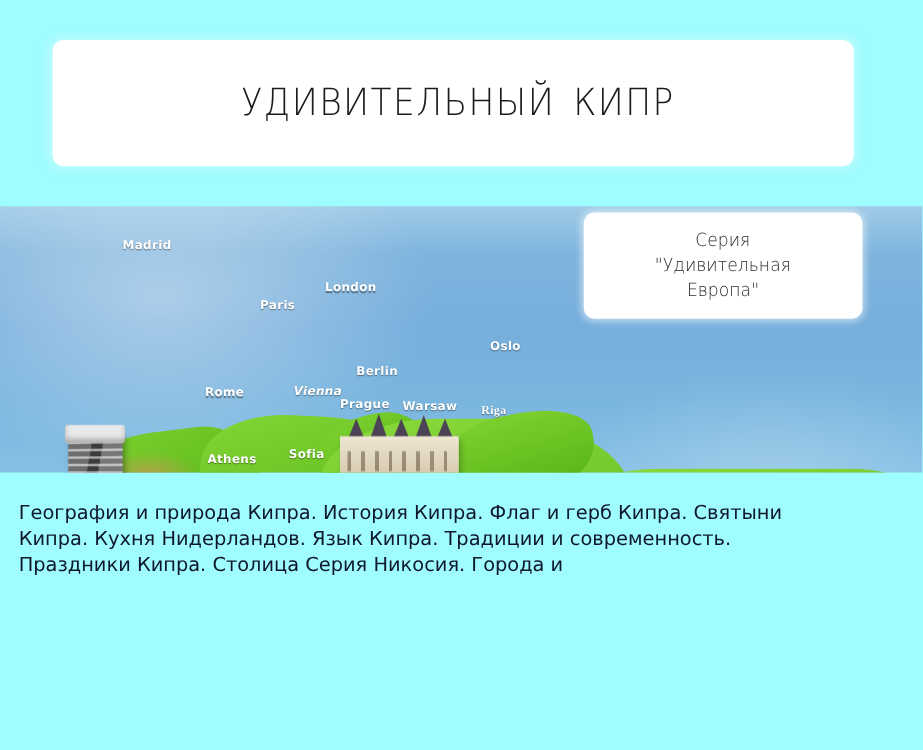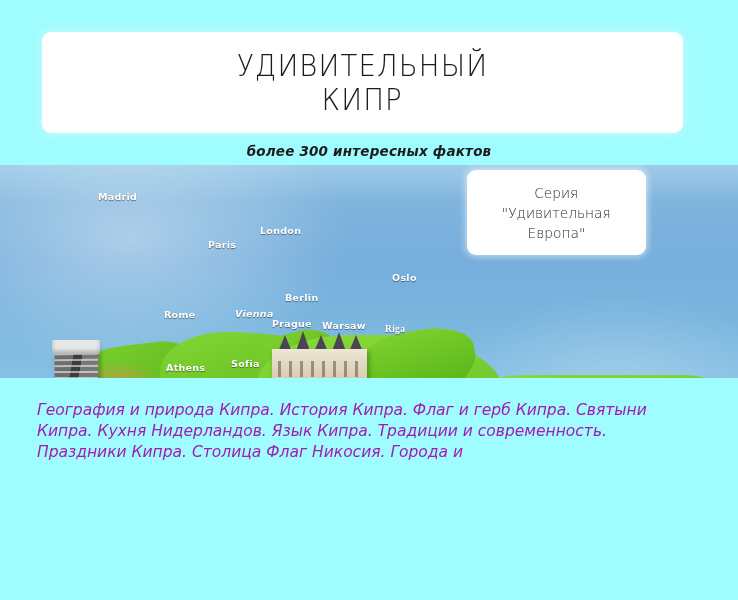--- a/index.html
+++ b/index.html
@@ -9,21 +9,21 @@
     font-family:"Liberation Sans", sans-serif;
     position:relative;
   }
   .page{position:relative;width:738px;height:600px;background:#9ffcff;overflow:hidden;}
 
   
   .title-card{
     position:absolute;left:42px;top:32px;width:641px;height:101px;
     background:#ffffff;border-radius:9px;
     box-shadow:0 0 7px 3px rgba(190,250,252,.85);
-    display:flex;flex-direction:column;align-items:center;justify-content:center;
+    display:flex;align-items:center;justify-content:center;
   }
   .title-line{
     color:#1b1b1b;font-size:30px;line-height:34px;letter-spacing:1.2px;
     font-weight:300;font-family:"DejaVu Sans","Liberation Sans",sans-serif;
     font-stretch:condensed;text-align:center;transform:scaleX(.92);
   }
 
   .subtitle{
     position:absolute;left:0;top:143px;width:738px;text-align:center;
     font-style:italic;font-weight:bold;font-size:13.5px;color:#1b1b1b;
@@ -126,50 +126,49 @@
     border-bottom:22px solid #4d4356;
   }
   .castle .roofs i:nth-child(1){left:2px;}
   .castle .roofs i:nth-child(2){left:20px;border-bottom-width:26px;}
   .castle .roofs i:nth-child(3){left:38px;}
   .castle .roofs i:nth-child(4){left:56px;border-bottom-width:25px;}
   .castle .roofs i:nth-child(5){left:73px;}
 
   
   .series-card{
-    position:absolute;left:467px;top:170px;width:179px;height:85px;
+    position:absolute;left:467px;top:170px;width:223px;height:85px;
     background:#ffffff;border-radius:9px;
     box-shadow:0 0 6px 2px rgba(255,255,255,.5);
     display:flex;flex-direction:column;align-items:center;justify-content:center;
   }
   .series-line{
     color:#2b2b2b;font-size:14.5px;line-height:20px;text-align:center;
     font-family:"DejaVu Sans","Liberation Sans",sans-serif;font-weight:300;
     transform:scaleX(.95);
   }
 
   
   .description{
-    position:absolute;left:37px;top:400px;width:652px;
-    color:#a21caf;font-style:italic;font-size:15.5px;line-height:21px;
+    position:absolute;left:15px;top:400px;width:652px;
+    color:#0f172a;font-size:15.5px;line-height:21px;
     font-family:"DejaVu Sans","Liberation Sans",sans-serif;
   }
   .description div{white-space:nowrap;}
 </style>
 </head>
 <body>
 
 <div class="page">
 
   <div class="title-card">
     <div class="title-line">УДИВИТЕЛЬНЫЙ</div>
     <div class="title-line">КИПР</div>
   </div>
 
-  <div class="subtitle">более 300 интересных фактов</div>
 
   <div class="map-band">
     <div class="sea-shine"></div>
     <div class="sea-shine2"></div>
 
     <div class="land l-iberia"></div>
     <div class="land l-france"></div>
     <div class="land l-britain"></div>
     <div class="land l-central"></div>
     <div class="land l-scand"></div>
@@ -210,16 +209,16 @@
     <div class="series-card" style="left:467px;top:5px;">
       <div class="series-line">Серия</div>
       <div class="series-line">"Удивительная</div>
       <div class="series-line">Европа"</div>
     </div>
   </div>
 
   <div class="description">
     <div>География и природа Кипра. История Кипра. Флаг и герб Кипра. Святыни</div>
     <div>Кипра. Кухня Нидерландов. Язык Кипра. Традиции и современность.</div>
-    <div>Праздники Кипра. Столица Флаг Никосия. Города и</div>
+    <div>Праздники Кипра. Столица Серия Никосия. Города и</div>
   </div>
 
 </div>
 
 </body></html>

